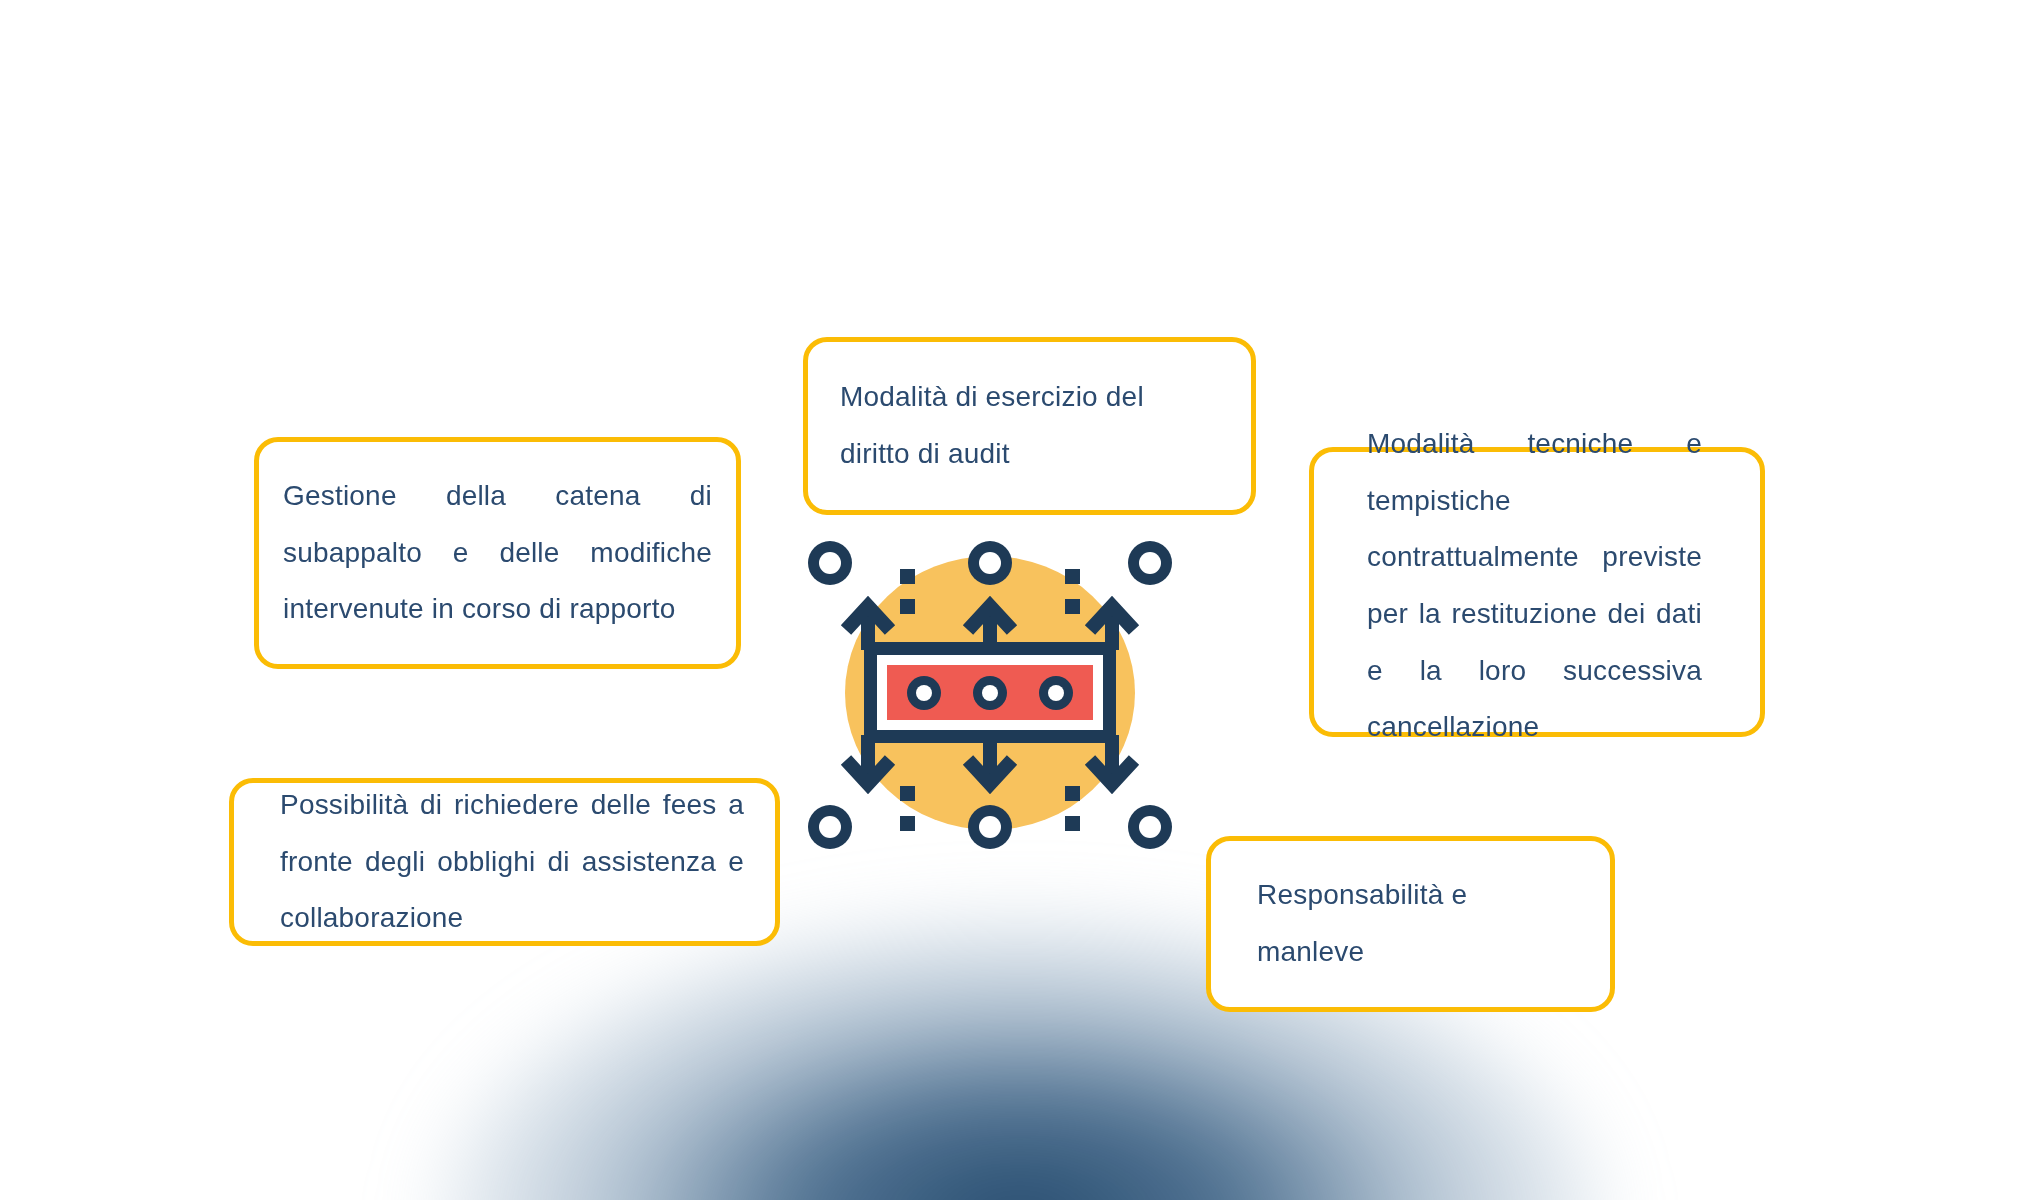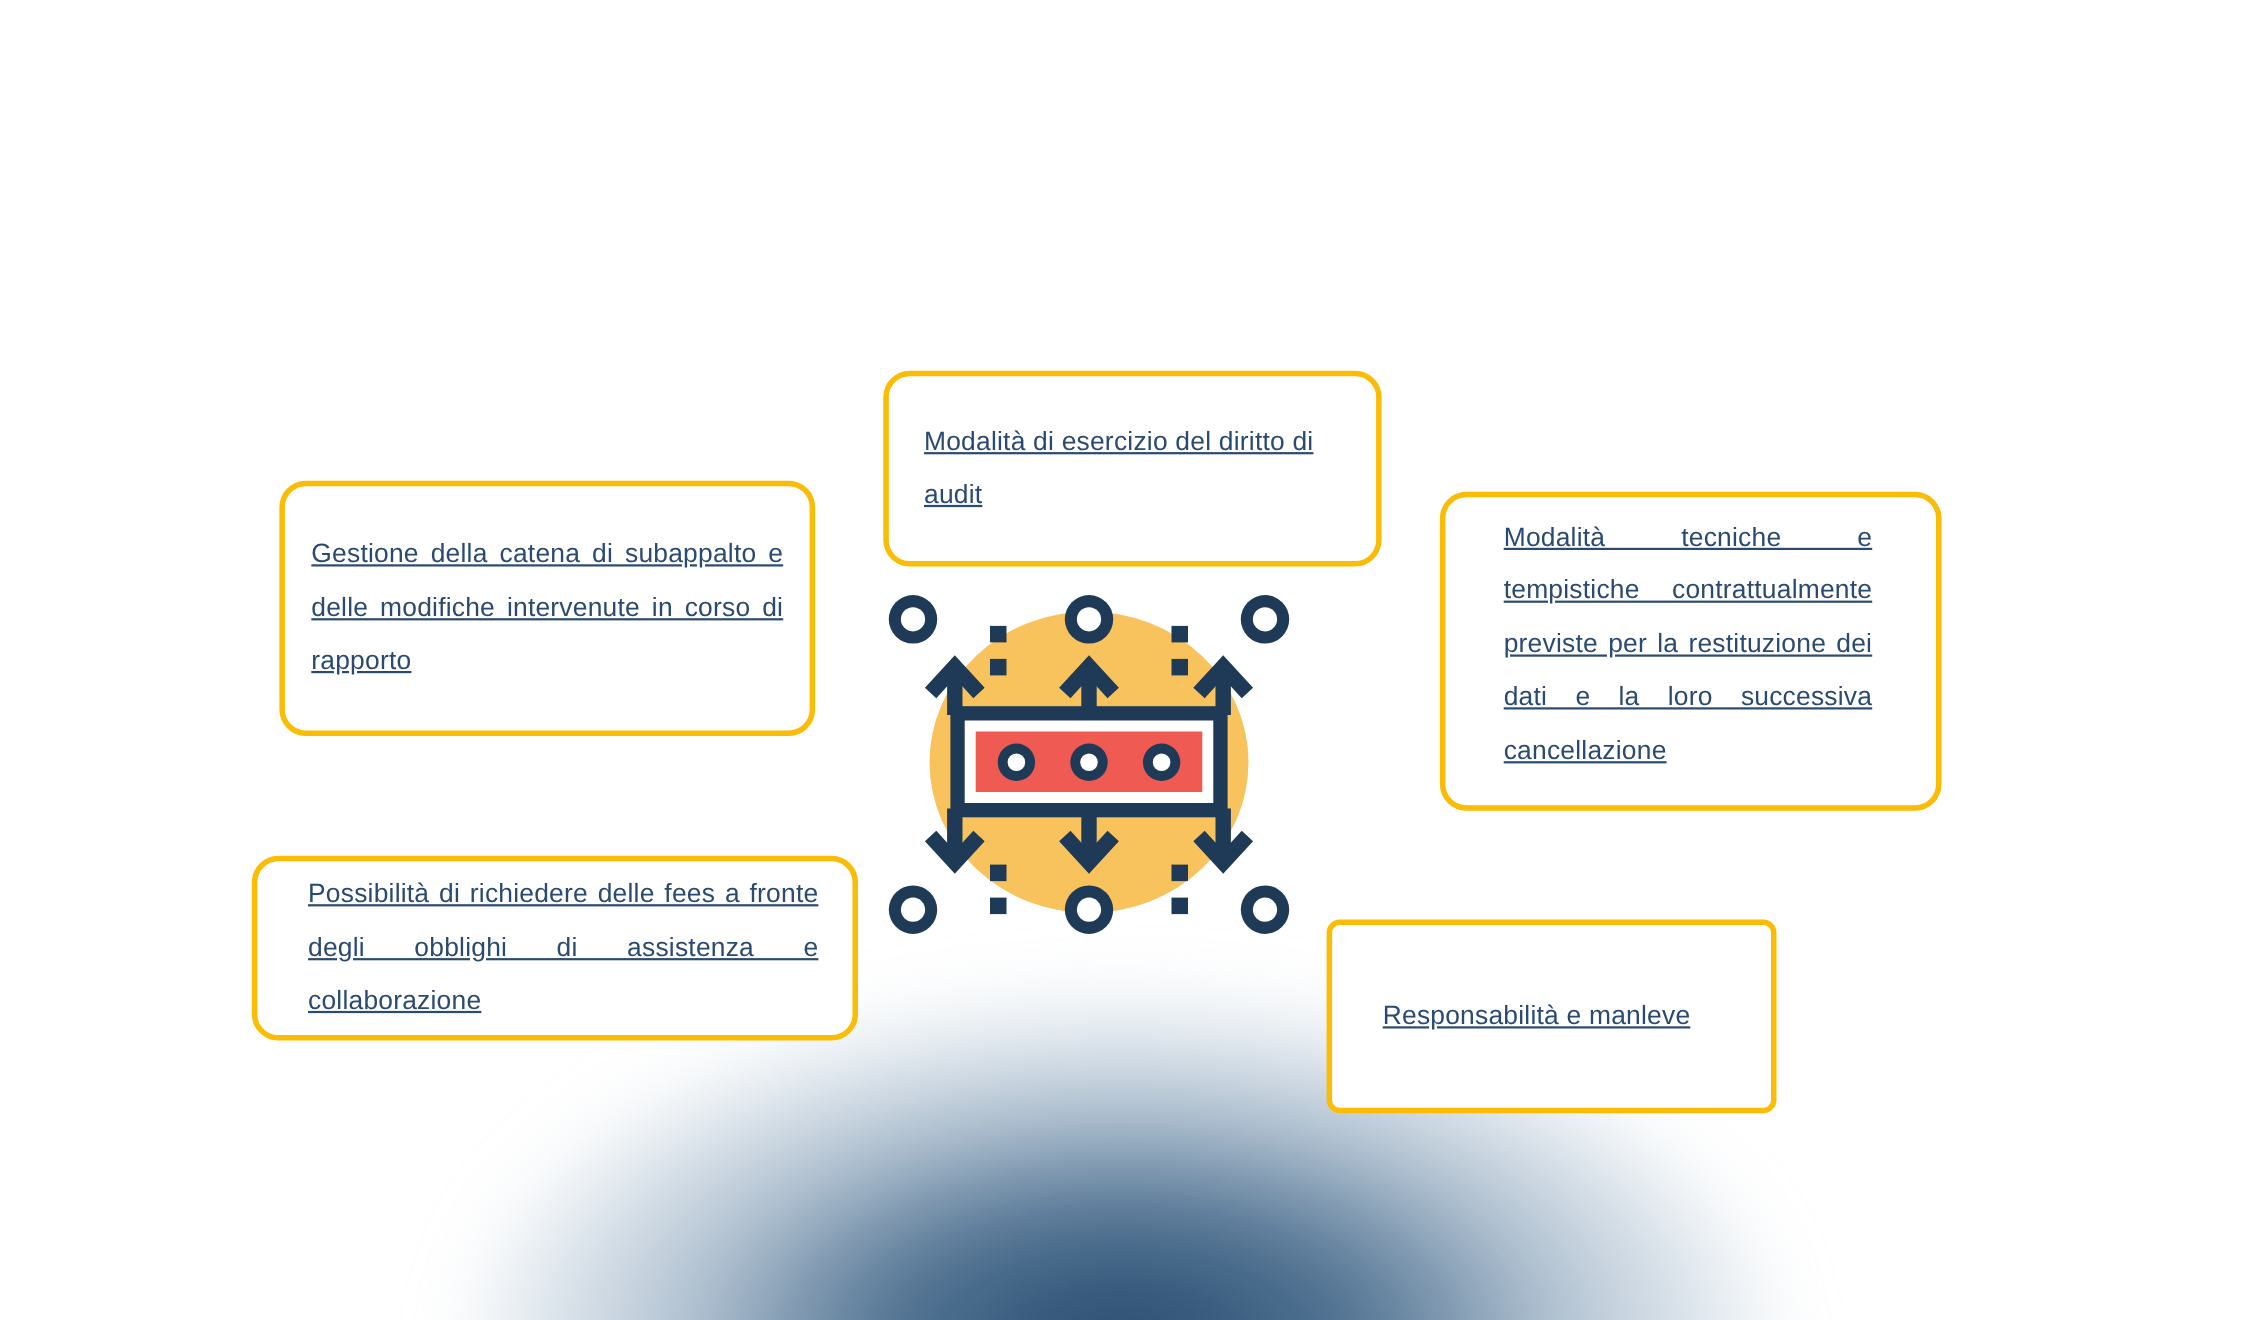--- a/index.html
+++ b/index.html
@@ -47,27 +47,26 @@
     position: absolute;
     box-sizing: border-box;
     background: #ffffff;
     border: 5px solid #FBBC05;
     border-radius: 24px;
     display: flex;
     align-items: center;
   }
   .callout-text {
     color: #2B4A6F;
-    font-size: 24px;
+    font-size: 28px;
     line-height: 2.02;
     letter-spacing: 0.2px;
     text-align: justify;
     text-justify: inter-word;
     width: 100%;
-    text-decoration: underline;
   }
   .callout-text.nojustify {
     text-align: left;
   }
 
   
   #box-subappalto {
     left: 230px;
     top: 437px;
     width: 487px;
@@ -99,21 +98,20 @@
     height: 168px;
     padding: 0 31px 0 46px;
   }
   
   #box-responsabilita {
     left: 1206px;
     top: 836px;
     width: 409px;
     height: 176px;
     padding: 0 46px;
-    border-radius: 12px;
   }
 
   
   #central-icon {
     position: absolute;
     left: 790px;
     top: 520px;
     width: 400px;
     height: 340px;
   }

